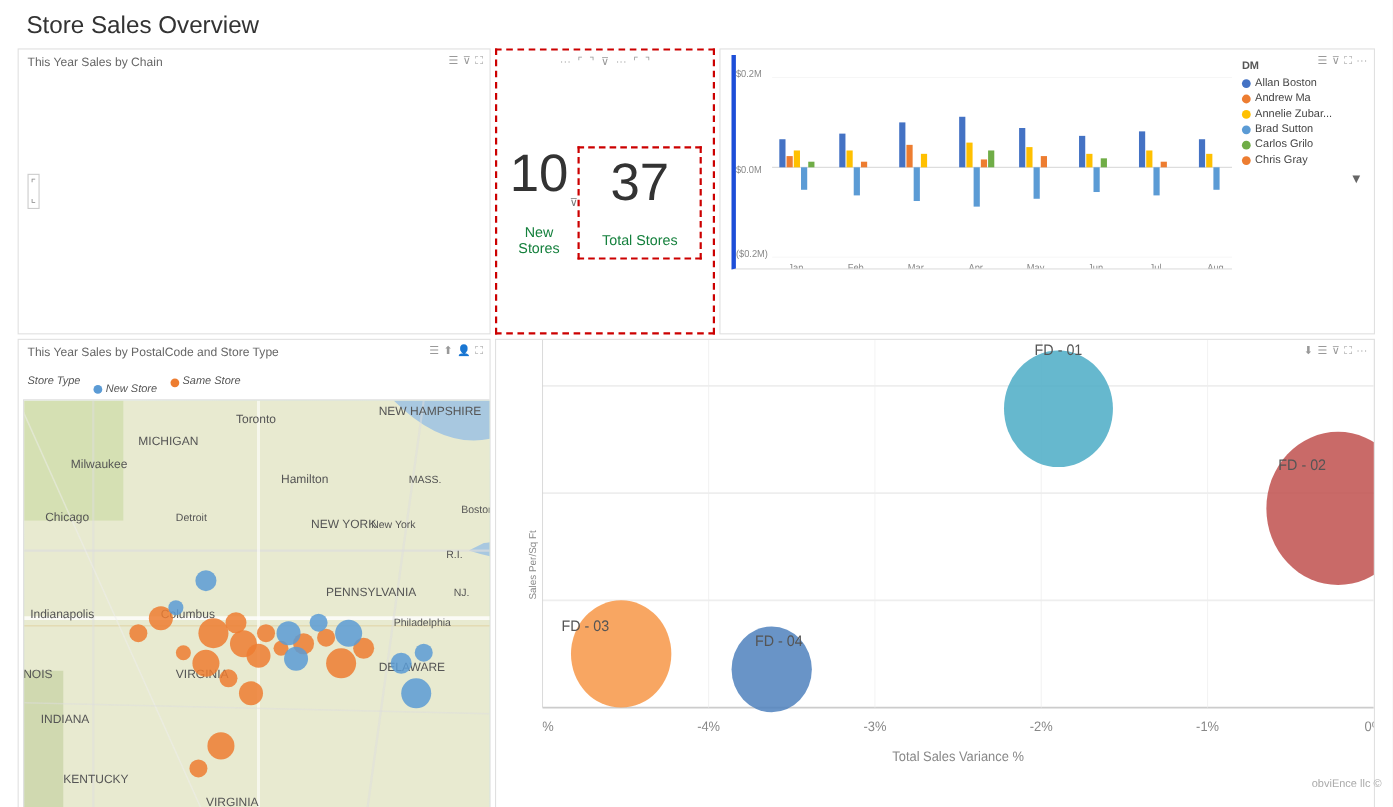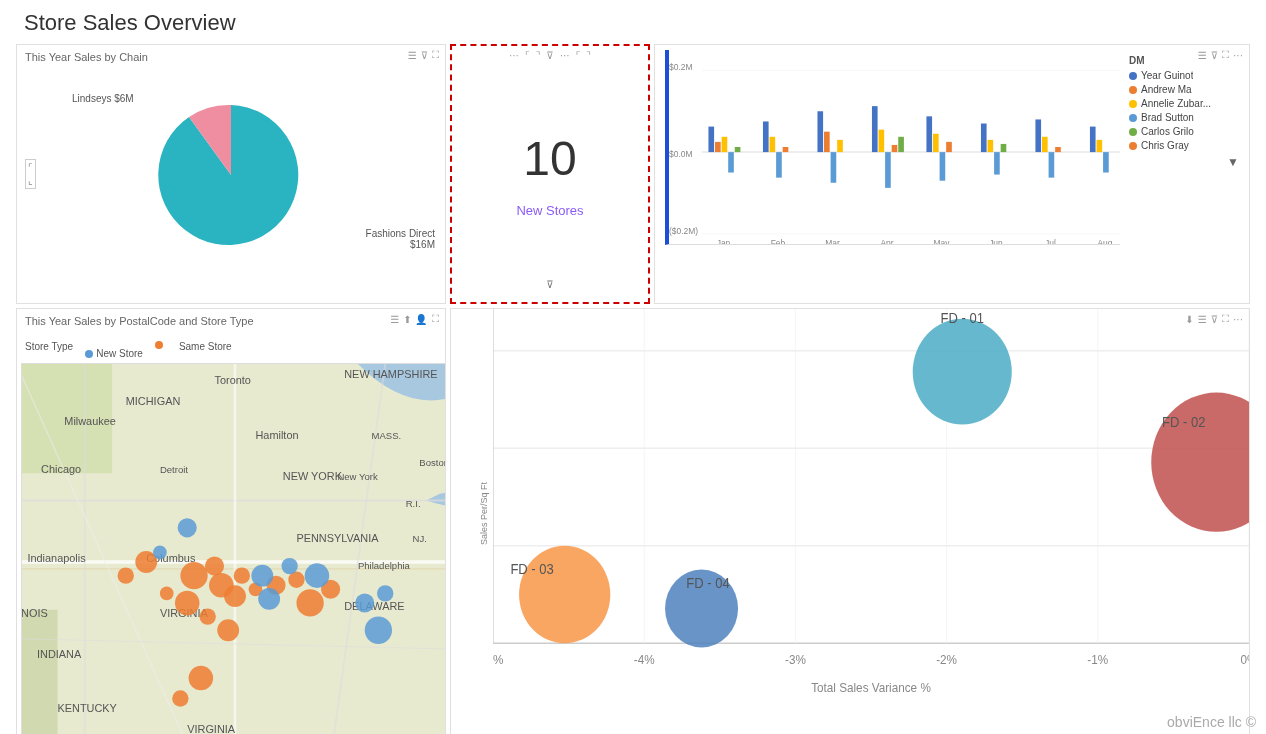--- a/index.html
+++ b/index.html
@@ -82,21 +82,21 @@
       justify-content: center;
     }
     .kpi-number {
       font-size: 48px;
       font-weight: 300;
       color: #333;
       line-height: 1;
     }
     .kpi-label {
       font-size: 13px;
-      color: #8b5cf6;
+      color: #15803d;
       margin-top: 20px;
     }
     
     .bar-panel {
       grid-column: 3;
       grid-row: 1;
     }
     .bar-chart-container {
       display: flex;
       height: 200px;
@@ -147,20 +147,21 @@
       border: 1px solid #ddd;
       margin: 0 4px;
     }
     .map-legend {
       display: flex;
       align-items: center;
       gap: 12px;
       font-size: 10px;
       padding: 4px 8px;
       color: #555;
+      font-style: italic;
     }
     .map-dot {
       width: 8px;
       height: 8px;
       border-radius: 50%;
     }
     .map-copyright {
       position: absolute;
       bottom: 2px;
       left: 50%;
@@ -169,23 +170,23 @@
       color: #666;
       white-space: nowrap;
     }
     
     .bubble-panel {
       grid-column: 2 / 4;
       grid-row: 2;
     }
     .watermark {
       position: absolute;
-      bottom: 4px;
+      bottom: 16px;
       right: 10px;
-      font-size: 14px;
+      font-size: 10px;
       color: #aaa;
     }
     
     .bars-svg {
       width: 100%;
       height: 100%;
     }
     .kpi-toolbar {
       position: absolute;
       top: 4px;
@@ -224,63 +225,51 @@
   <h1 class="page-title">Store Sales Overview</h1>
 
   <div class="dashboard-grid">
 
     <div class="panel pie-panel">
       <div class="panel-title">This Year Sales by Chain</div>
       <div class="panel-toolbar">
         <span class="toolbar-icon">☰</span>
         <span class="toolbar-icon">⊽</span>
         <span class="toolbar-icon">⛶</span>
-      </div>
-      <div class="pie-container">
-        <svg class="pie-svg" viewBox="0 0 160 160">
-
-          <path d="M80,80 L80,10 A70,70 0 1,1 38,22 Z" fill="#2ab3c0"></path>
-
-          <path d="M80,80 L38,22 A70,70 0 0,1 80,10 Z" fill="#ef8ea0"></path>
-          <circle cx="80" cy="80" r="0" fill="white"></circle>
-        </svg>
-        <div style="position:absolute; top:18px; left:55px; font-size:10px; color:#555;">
-          <div>Lindseys $6M</div>
-        </div>
-        <div style="position:absolute; bottom:25px; right:10px; font-size:10px; color:#555; text-align:right;">
-          <div>Fashions Direct</div>
-          <div>$16M</div>
-        </div>
       </div>
 
       <div style="position:absolute; left:8px; top:50%; transform:translateY(-50%); display:flex; flex-direction:column; gap:2px; border:1px solid #ccc; padding:2px;">
         <span style="font-size:10px; color:#888;">⌜</span>
         <span style="font-size:10px; color:#888;">⌞</span>
       </div>
     </div>
 
     <div class="panel dashed-border-red" style="position:relative;">
       <div class="kpi-toolbar">
         <span class="toolbar-icon">···</span>
         <span class="toolbar-icon">⌜</span>
         <span class="toolbar-icon">⌝</span>
         <span class="toolbar-icon">⊽</span>
         <span class="toolbar-icon">···</span>
         <span class="toolbar-icon">⌜</span>
         <span class="toolbar-icon">⌝</span>
       </div>
-      <div style="display:flex; flex-direction:column; align-items:center; justify-content:space-around; height:100%; padding: 30px 10px 10px;">
+      <div style="display:flex; flex-direction:row; align-items:center; justify-content:space-around; height:100%; padding: 30px 10px 10px;">
         <div class="kpi-section">
           <div class="kpi-number">10</div>
           <div class="kpi-label">New Stores</div>
         </div>
         <div class="kpi-filter-row">
           <span>⊽</span>
         </div>
 
+        <div style="border:2px dashed #cc0000; padding:8px 20px; text-align:center;">
+          <div class="kpi-number">37</div>
+          <div class="kpi-label">Total Stores</div>
+        </div>
       </div>
     </div>
 
     <div class="panel bar-panel">
       <div class="panel-toolbar">
         <span class="toolbar-icon">☰</span>
         <span class="toolbar-icon">⊽</span>
         <span class="toolbar-icon">⛶</span>
         <span class="toolbar-icon">···</span>
       </div>
@@ -344,21 +333,21 @@
             <text x="290" y="192" font-size="9" fill="#888" text-anchor="middle">May</text>
             <text x="348" y="192" font-size="9" fill="#888" text-anchor="middle">Jun</text>
             <text x="406" y="192" font-size="9" fill="#888" text-anchor="middle">Jul</text>
             <text x="464" y="192" font-size="9" fill="#888" text-anchor="middle">Aug</text>
           </svg>
         </div>
         <div class="bar-legend">
           <div style="font-size:10px; font-weight:600; margin-bottom:4px; color:#555;">DM</div>
           <div class="legend-item">
             <div class="legend-dot" style="background:#4472c4;"></div>
-            <span class="legend-text">Year Guinot</span>
+            <span class="legend-text">Allan Boston</span>
           </div>
           <div class="legend-item">
             <div class="legend-dot" style="background:#ed7d31;"></div>
             <span class="legend-text">Andrew Ma</span>
           </div>
           <div class="legend-item">
             <div class="legend-dot" style="background:#ffc000;"></div>
             <span class="legend-text">Annelie Zubar...</span>
           </div>
           <div class="legend-item">
@@ -387,21 +376,21 @@
         <span class="toolbar-icon">⬆</span>
         <span class="toolbar-icon">👤</span>
         <span class="toolbar-icon">⛶</span>
       </div>
       <div class="map-legend">
         <span>Store Type</span>
         <div style="display:flex; align-items:center; gap:3px;margin-top:15px;">
           <div class="map-dot" style="background:#5b9bd5;"></div>
           <span>New Store</span>
         </div>
-        <div style="display:flex; align-items:flex-start; gap:16px;">
+        <div style="display:flex; align-items:flex-end; gap:3px;">
           <div class="map-dot" style="background:#ed7d31;"></div>
           <span>Same Store</span>
         </div>
       </div>
       <div class="map-container">
         
         <svg width="100%" height="100%" viewBox="0 0 420 290" preserveAspectRatio="xMidYMid slice">
 
           <rect width="420" height="290" fill="#e8ead0"></rect>
 

